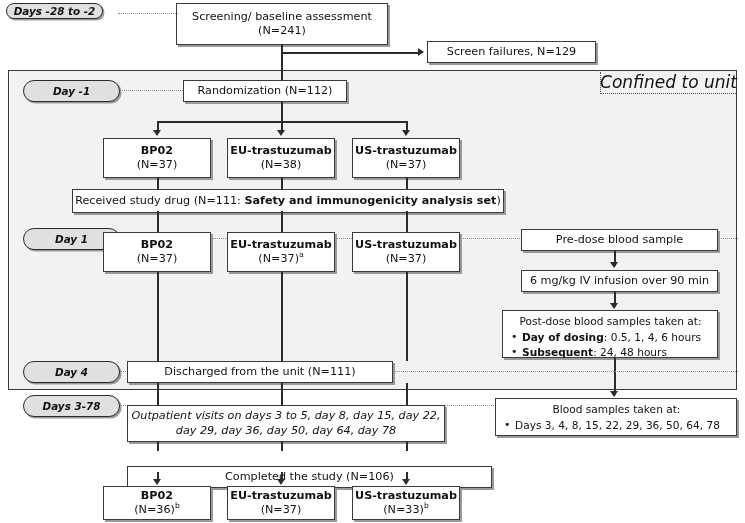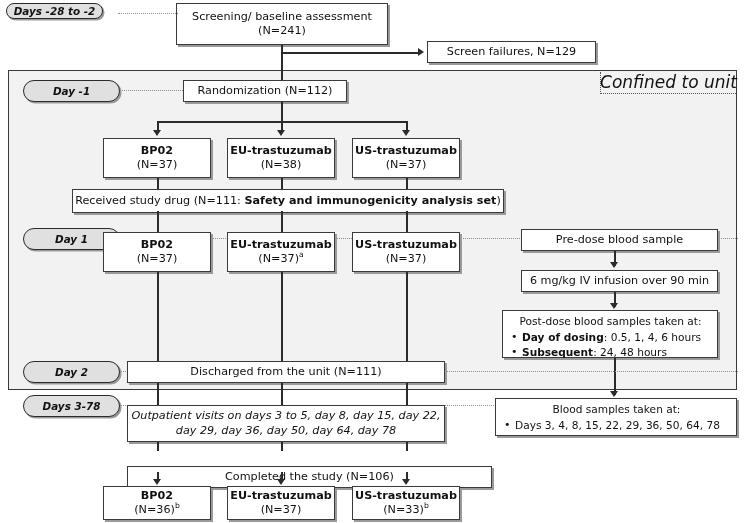--- a/index.html
+++ b/index.html
@@ -174,23 +174,23 @@
     <ul>
       <li><b>Day of dosing</b><span>: 0.5, 1, 4, 6 hours</span></li>
       <li><b>Subsequent</b><span>: 24, 48 hours</span></li>
     </ul>
   </div>
 
   <div class="abs vline" style="left:614px;top:358px;height:37px;"></div>
   <div class="abs arrow-d" style="left:610px;top:391px;"></div>
 
   <div class="abs leader" style="left:118px;top:371px;width:620px;"></div>
-  <div class="abs pill" style="left:23px;top:361px;width:97px;height:22px;">Day 2</div>
-
-  <div class="abs pbox shadowed" style="left:127px;top:361px;width:318px;height:22px;">
+  <div class="abs pill" style="left:23px;top:361px;width:97px;height:22px;">Day 4</div>
+
+  <div class="abs pbox shadowed" style="left:127px;top:361px;width:266px;height:22px;">
     <span class="ln">Discharged from the unit (N=111)</span>
   </div>
 
   <div class="abs vline" style="left:157px;top:383px;height:24px;"></div>
   <div class="abs vline" style="left:281px;top:383px;height:24px;"></div>
   <div class="abs vline" style="left:406px;top:383px;height:24px;"></div>
 
   <div class="abs leader" style="left:118px;top:405px;width:620px;"></div>
   <div class="abs pill" style="left:23px;top:395px;width:97px;height:22px;">Days 3-78</div>
 

